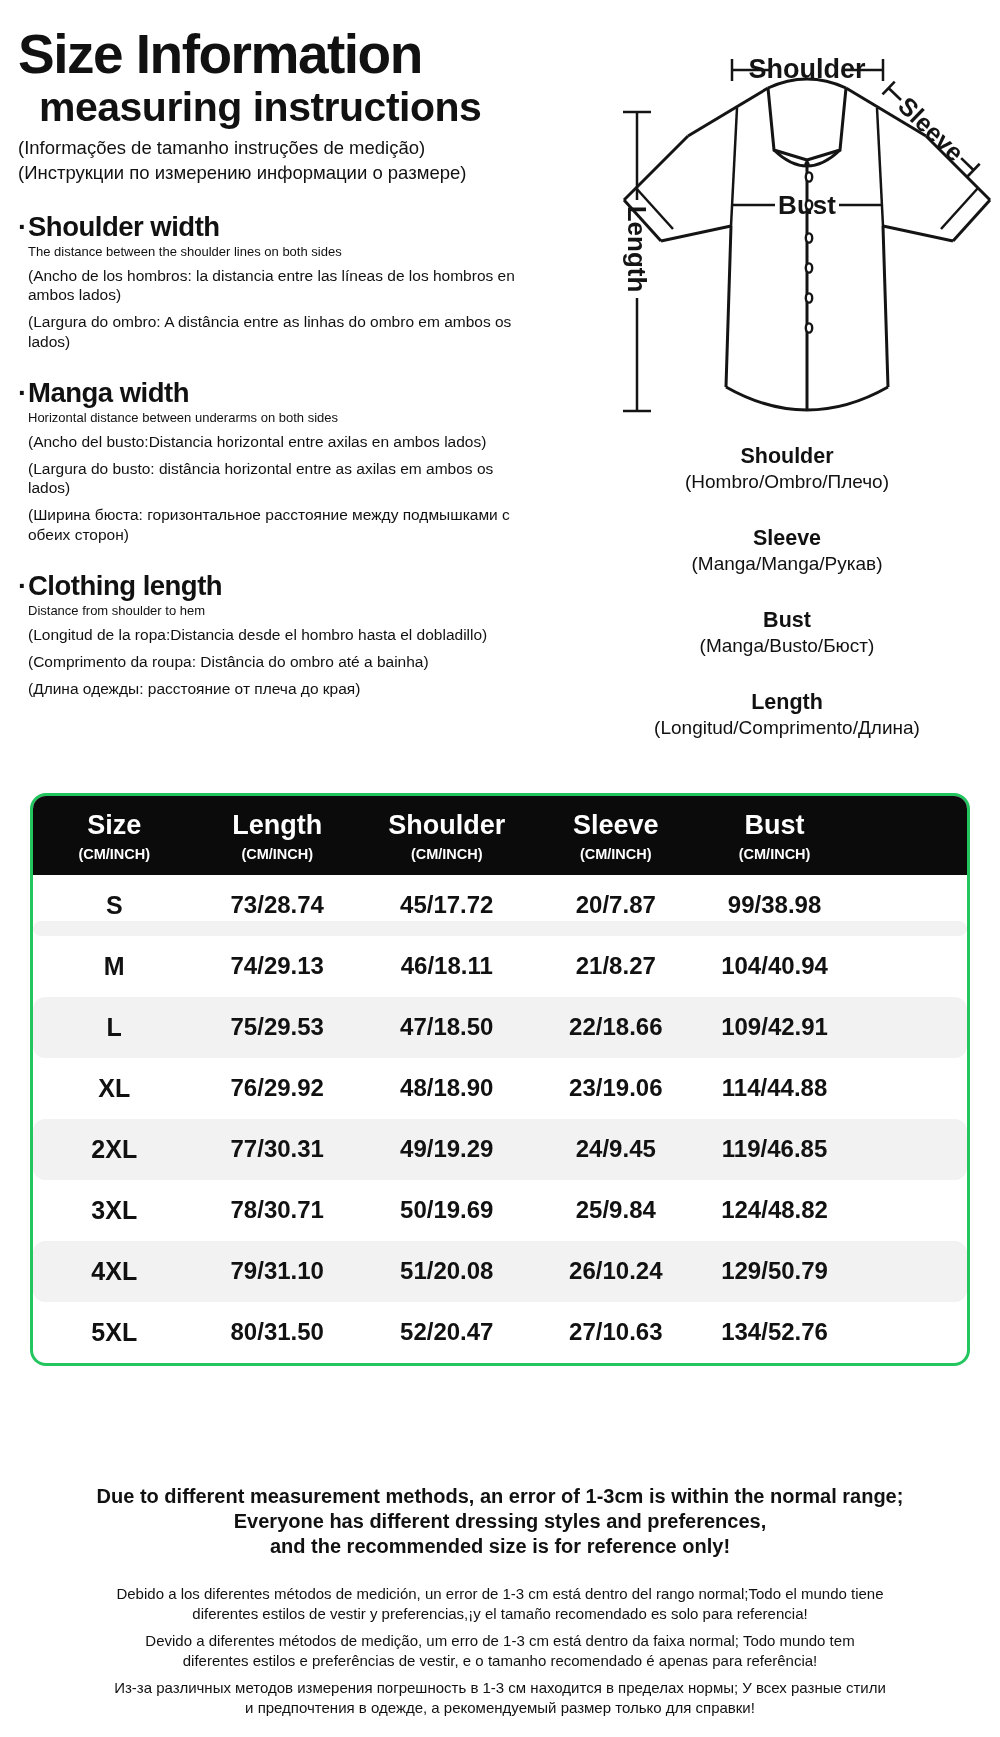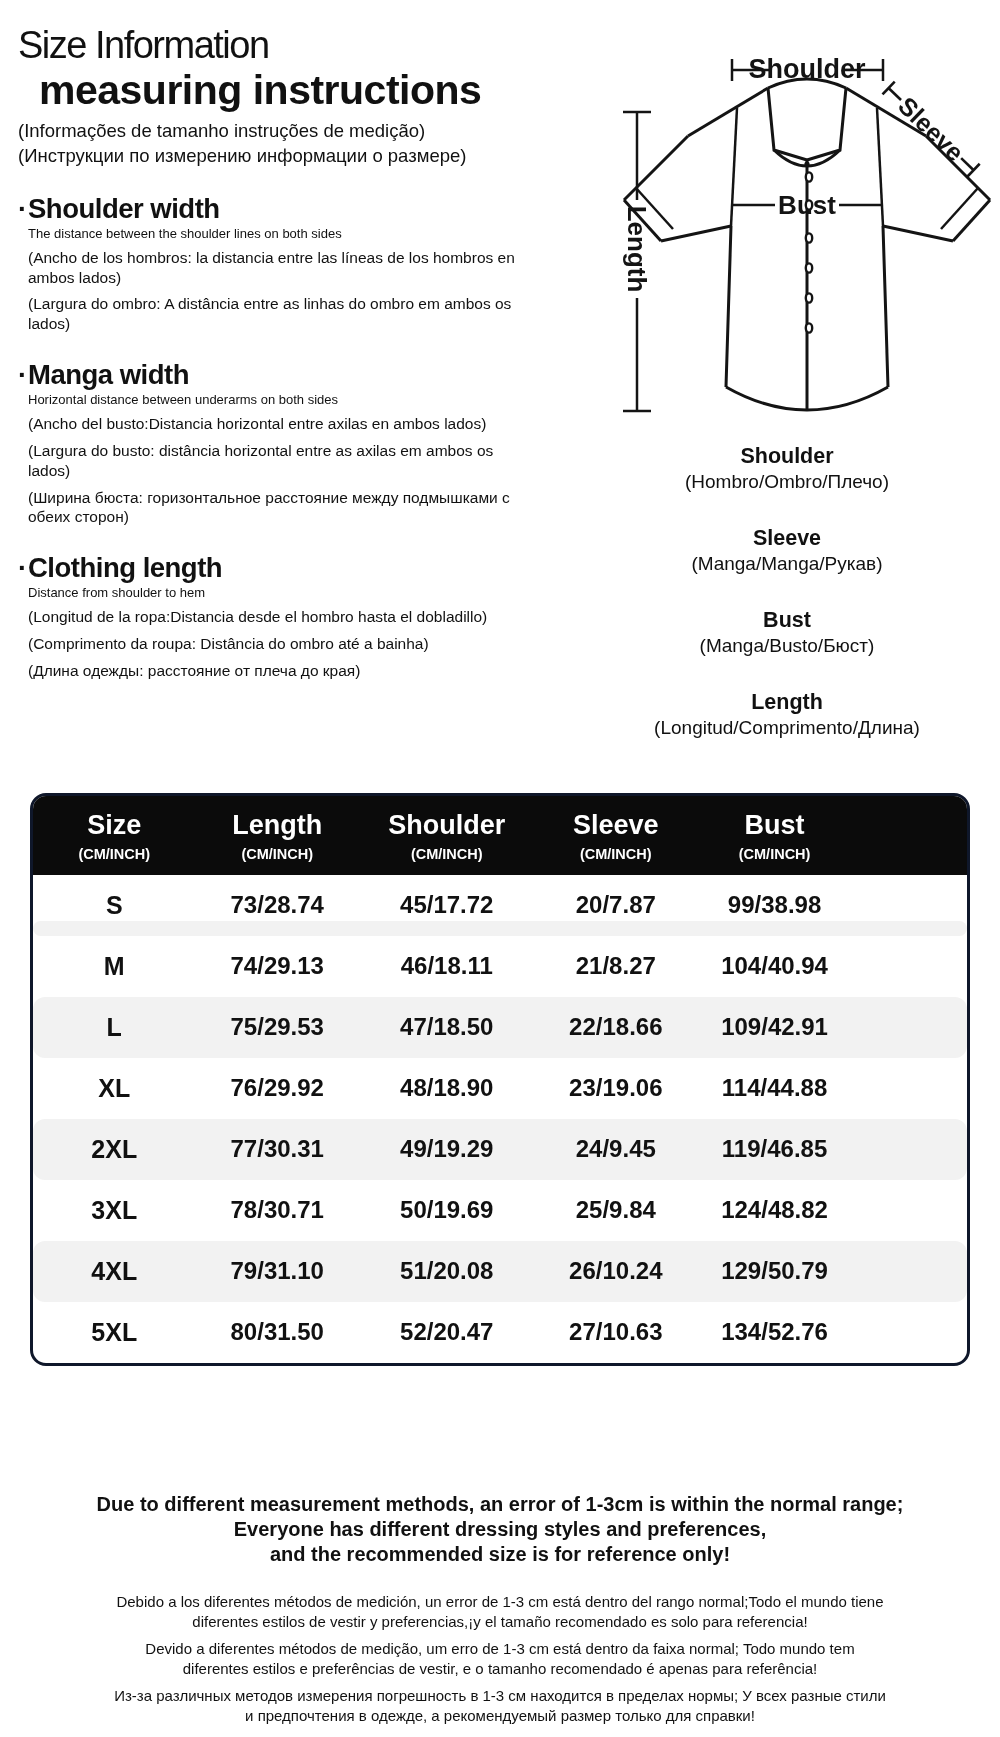--- a/index.html
+++ b/index.html
@@ -9,58 +9,58 @@
     --stripe:#f2f2f2;
     --bg:#ffffff;
   }
   *{margin:0;padding:0;box-sizing:border-box;}
   html,body{background:#fff;}
   body{font-family:"Liberation Sans","DejaVu Sans",sans-serif;color:var(--ink);}
   .page{position:relative;width:1000px;height:1737px;background:var(--bg);overflow:hidden;}
 
   
   .left-col{position:absolute;left:18px;top:26px;width:515px;}
-  .title{font-size:38px;font-weight:normal;letter-spacing:-1.5px;line-height:1.04;}
+  .title{font-size:55px;font-weight:bold;letter-spacing:-1.5px;line-height:1.04;}
   .subtitle{font-size:41px;font-weight:bold;letter-spacing:-0.5px;margin-top:1px;margin-left:21px;}
   .title-trans{margin-top:4px;}
   .title-trans div{font-size:18.5px;line-height:1.36;}
   .section{margin-top:25px;}
   .section-head{font-size:27.5px;font-weight:bold;letter-spacing:-0.5px;}
   .bullet{display:inline-block;width:10px;}
   .section-desc{font-size:13px;margin:1px 0 3px 10px;}
   .section-trans{margin-left:10px;width:492px;}
   .section-trans p{font-size:15.5px;line-height:1.28;margin-top:7px;}
 
   
   .right-col{position:absolute;left:540px;top:30px;width:460px;}
   .shirt-svg{display:block;width:460px;height:400px;}
   .legend{margin-top:14px;padding-left:34px;text-align:center;}
   .legend-item{margin-bottom:33px;}
   .legend-term{font-size:21.5px;font-weight:bold;}
   .legend-trans{font-size:19px;margin-top:2px;}
 
   
-  .size-table{position:absolute;left:30px;top:793px;width:940px;border:3px solid #0f172a;border-radius:16px;overflow:hidden;background:#fff;}
+  .size-table{position:absolute;left:30px;top:793px;width:940px;border:3px solid #22c55e;border-radius:16px;overflow:hidden;background:#fff;}
   .tgrid{display:grid;grid-template-columns:17.4% 17.5% 18.8% 17.4% 16.6% 12.3%;align-items:center;}
   .thead{background:var(--header-bg);color:var(--header-text);padding:15px 0 13px 0;}
   .th{ text-align:center;}
   .th .col-name{font-size:27px;font-weight:bold;line-height:1.1;}
   .th .col-unit{font-size:14.5px;font-weight:bold;margin-top:5px;}
   .trow{height:61px;position:relative;}
   .trow:nth-child(2n+3){background:var(--stripe);border-radius:12px;}
   .trow:first-child::after{content:"";position:absolute;left:0;right:0;bottom:0;height:15px;background:var(--stripe);border-radius:10px;}
   .td{position:relative;z-index:1;text-align:center;font-size:24px;font-weight:bold;}
   .td.size-cell{font-size:25px;}
 
   
   .disclaimer{position:absolute;left:0;top:1484px;width:1000px;text-align:center;}
   .disc-en div{font-size:20px;font-weight:bold;line-height:1.24;}
   .disc-block{margin-top:8px;}
   .disc-block div{font-size:15px;line-height:1.3;}
-  .disc-en{margin-bottom:26px;margin-top:8px;}
+  .disc-en{margin-bottom:26px;}
 
   svg text{font-family:"Liberation Sans","DejaVu Sans",sans-serif;font-weight:bold;fill:#141414;}
 </style>
 </head>
 <body>
 
 <div class="page">
 
   <div class="left-col">
     <div class="title">Size Information</div>

